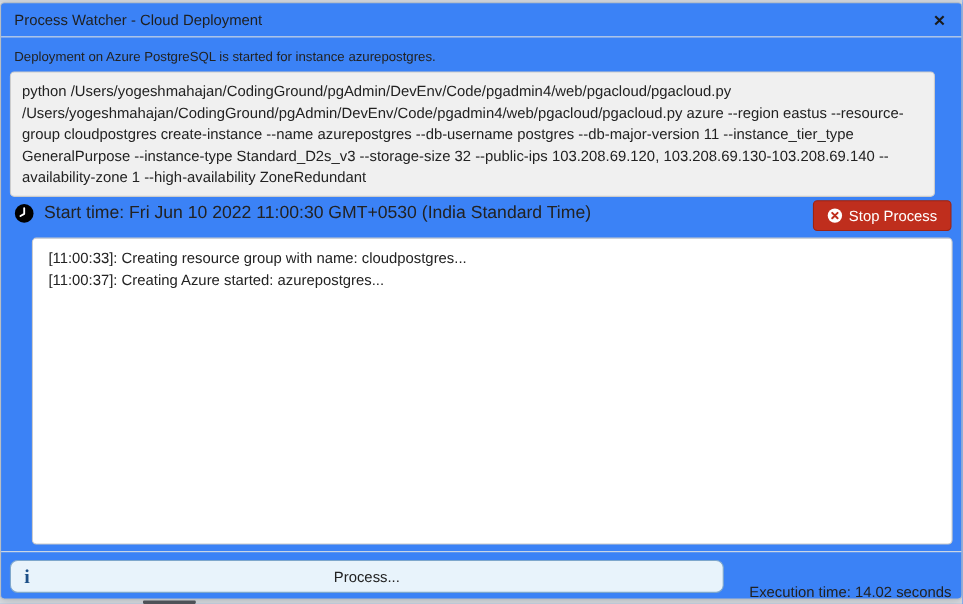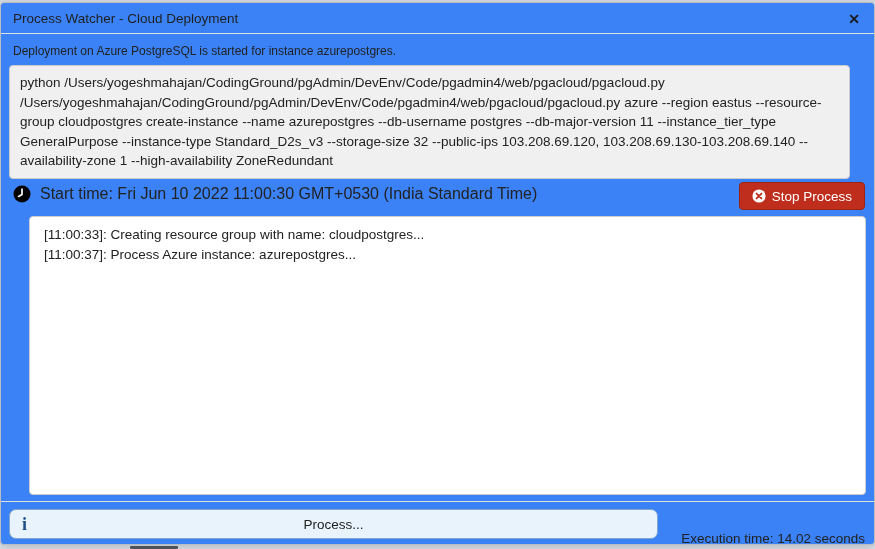--- a/index.html
+++ b/index.html
@@ -127,21 +127,21 @@
   <button class="stop-btn">
     <svg viewBox="0 0 16 16" aria-hidden="true">
       <circle cx="8" cy="8" r="7.5" fill="#ffffff"></circle>
       <path d="M5.2 5.2 L10.8 10.8 M10.8 5.2 L5.2 10.8" stroke="#bf2e1d" stroke-width="2.1" stroke-linecap="round"></path>
     </svg>
     <span>Stop Process</span>
   </button>
 
   <div class="log-box">
       <div>[11:00:33]: Creating resource group with name: cloudpostgres...</div>
-      <div>[11:00:37]: Process Azure instance: azurepostgres...</div>
+      <div>[11:00:37]: Creating Azure started: azurepostgres...</div>
     </div>
 
   <div class="footer-sep"></div>
 
   <div class="status-alert">
     <span class="info-icon">i</span>
     <span class="status-label">Process...</span>
   </div>
 
   <div class="exec-time">Execution time: 14.02 seconds</div>

